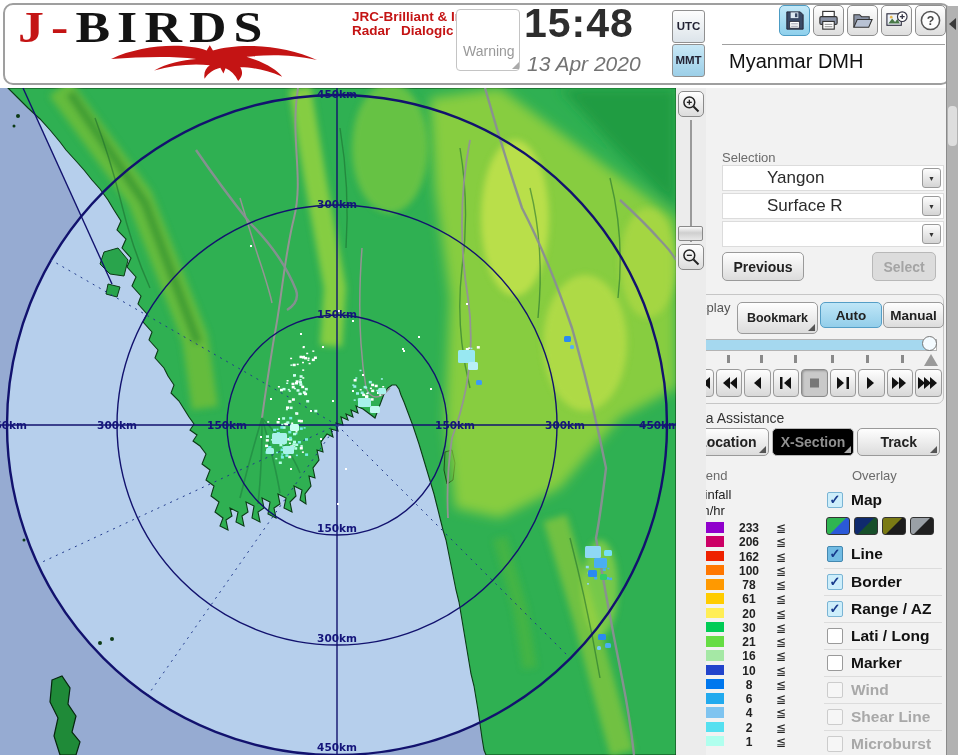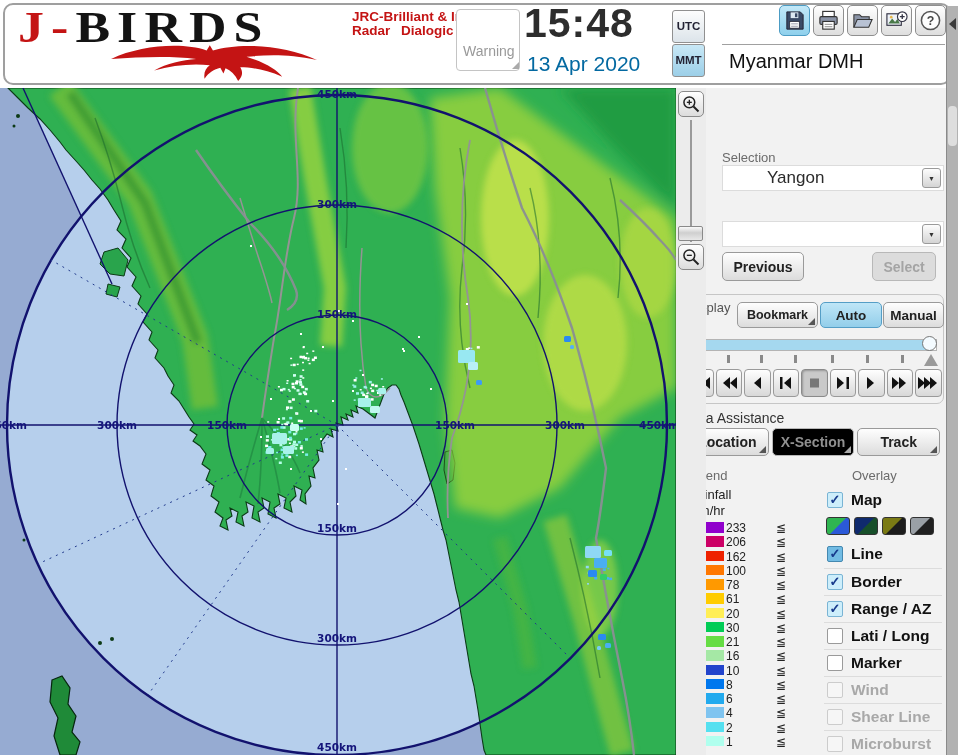--- a/index.html
+++ b/index.html
@@ -18,21 +18,21 @@
   #logo-sub .l2 { word-spacing:7px; }
   #eagle { position:absolute; left:14px; top:40px; }
   .win-btn { position:absolute; background:linear-gradient(#ffffff,#e2e2e2); border:1px solid #a8a8a8;
     border-radius:4px; color:#999; }
   #warning-button { left:456px; top:9px; width:64px; height:62px; font-size:14px;
     text-align:left; padding:22px 0 0 6px; background:#fff; border-color:#c4c4c4; }
   .corner-tri { position:absolute; right:2px; bottom:2px; width:0; height:0;
     border-left:7px solid transparent; border-bottom:7px solid #555; }
   .corner-tri.lite { border-bottom-color:#aaa; }
   #time-text { position:absolute; left:524px; top:0px; font-size:41px; font-weight:bold; color:#2d2d2d; letter-spacing:1px; }
-  #date-text { position:absolute; left:527px; top:52px; font-size:21px; color:#0369a1; }
+  #date-text { position:absolute; left:527px; top:52px; font-size:21px; color:#737373;font-style:italic; }
   .tz-btn { position:absolute; left:672px; width:33px; height:33px; border:1px solid #909090; border-radius:3px;
     font-size:11.5px; font-weight:bold; color:#223; text-align:center; line-height:31px; }
   #tz-utc { top:10px; background:linear-gradient(#fdfdfd,#dce4ea); }
   #tz-mmt { top:44px; background:linear-gradient(#c8e8f6,#9ccfe8); }
   #toolbar { position:absolute; left:779px; top:5px; display:flex; gap:3px; }
   .tool-btn { width:31px; height:31px; border:1px solid #8f8f8f; border-radius:5px;
     background:linear-gradient(#ffffff,#dedede); padding:3px; }
   .tool-btn.sel { background:linear-gradient(#c2e8f8,#8fd0ec); border-color:#4c9cc4; }
   .tool-btn svg { width:23px; height:23px; display:block; }
   #station-sep { position:absolute; left:722px; top:44px; width:223px; height:1px; background:#a0a0a0; }
@@ -64,21 +64,21 @@
     background:linear-gradient(#fdfdfd,#d4d4d4); font-size:7px; color:#333; text-align:center; line-height:19px; }
   .btn { border:1px solid #9a9a9a; border-radius:5px; background:linear-gradient(#fefefe,#dcdcdc);
     font-size:14px; font-weight:bold; color:#222; text-align:center; }
   .btn.disabled { background:#dcdcdc; color:#a4a4a4; border-color:#b8b8b8; }
   #previous-button { position:absolute; left:46px; top:164px; width:82px; height:29px; }
   #select-button  { position:absolute; left:196px; top:164px; width:64px; height:29px; }
 
   #replay-box { position:absolute; left:6px; top:206px; width:262px; height:110px;
     border:1px solid #c6c6c6; border-radius:7px; }
   #replay-label { position:absolute; left:7px; top:5px; font-size:13px; color:#555; }
-  #bookmark-button { position:absolute; left:54px; top:7px; width:81px; height:26px; font-size:12.5px; }
+  #bookmark-button { position:absolute; left:54px; top:7px; width:81px; height:32px; font-size:12.5px; }
   #auto-button { position:absolute; left:137px; top:7px; width:62px; height:26px; font-size:13.5px; }
   #auto-button.on { background:linear-gradient(#bfe6f7,#93ceea); border-color:#559ec6; }
   #manual-button { position:absolute; left:200px; top:7px; width:61px; height:26px; font-size:13.5px; }
   #replay-track { position:absolute; left:8px; top:44px; width:246px; height:12px; background:#fdfdfd;
     border:1px solid #b4b4b4; }
   #replay-fill { position:absolute; left:0; top:0; height:10px; background:#a5d8ef; }
   #replay-handle { position:absolute; top:-4px; width:15px; height:15px; border:1.5px solid #777;
     border-radius:50%; background:#f4fbff; }
   .end-tri { position:absolute; width:0; height:0; border-left:7px solid transparent;
     border-right:7px solid transparent; border-bottom:12px solid #9a9a9a; top:59px; }
@@ -93,21 +93,21 @@
   #da-buttons { position:absolute; left:10px; top:340px; width:254px; display:flex; gap:3px; }
   .da-btn { position:relative; flex:1; height:28px; line-height:26px; }
   .da-btn.disabled { background:#000000; color:#909090; }
 
   #legend-label { position:absolute; left:8px; top:380px; }
   #overlay-label { position:absolute; left:176px; top:380px; }
   #legend-title { position:absolute; left:12px; top:399px; font-size:13px; color:#222; line-height:1.22; }
   #legend-rows { position:absolute; left:12px; top:433px; }
   .leg-row { position:relative; height:14.25px; }
   .leg-swatch { position:absolute; left:0; top:1px; width:36px; height:10.5px; }
-  .leg-num { position:absolute; left:38px; width:46px; top:0px; font-size:12px; color:#222; text-align:left; }
+  .leg-num { position:absolute; left:38px; width:46px; top:0px; font-size:12px; color:#222; text-align:center;font-weight:bold; }
   .leg-suf { position:absolute; left:88px; top:0px; font-size:12px; color:#222; }
 
   #overlay-rows { position:absolute; left:148px; top:399px; width:118px; }
   .ov-row { position:relative; height:27px; border-top:1px solid #dcdcdc; }
   .ov-row.nb { border-top:none; }
   .ov-check { position:absolute; left:3px; top:5px; width:16px; height:16px; border:1px solid #9a9a9a;
     border-radius:2px; background:#fff; font-size:13px; font-weight:bold; color:#173a8c;
     text-align:center; line-height:14px; }
   .ov-check.chk { background:#cdeefb; border-color:#7ab4d4; }
   .ov-check.focus { background:#72bce4; border-color:#4488b0; }
@@ -540,20 +540,24 @@
   </button>
 </div>
 
 <div id="panel">
   <div class="plabel" style="left:46px; top:62px;">Selection</div>
 
   <div class="select-row" style="top:77px;">
     <span class="select-val">Yangon</span>
     <span class="dd-btn">▼</span>
   </div>
+  <div class="select-row" style="top:105px;">
+    <span class="select-val">Surface R</span>
+    <span class="dd-btn">▼</span>
+  </div>
   <div class="select-row" style="top:133px;">
     <span class="select-val"></span>
     <span class="dd-btn">▼</span>
   </div>
 
   <button class="btn" id="previous-button">Previous</button>
   <button class="btn disabled" id="select-button">Select</button>
 
   <div id="replay-box">
     <div id="replay-label">Replay</div>

